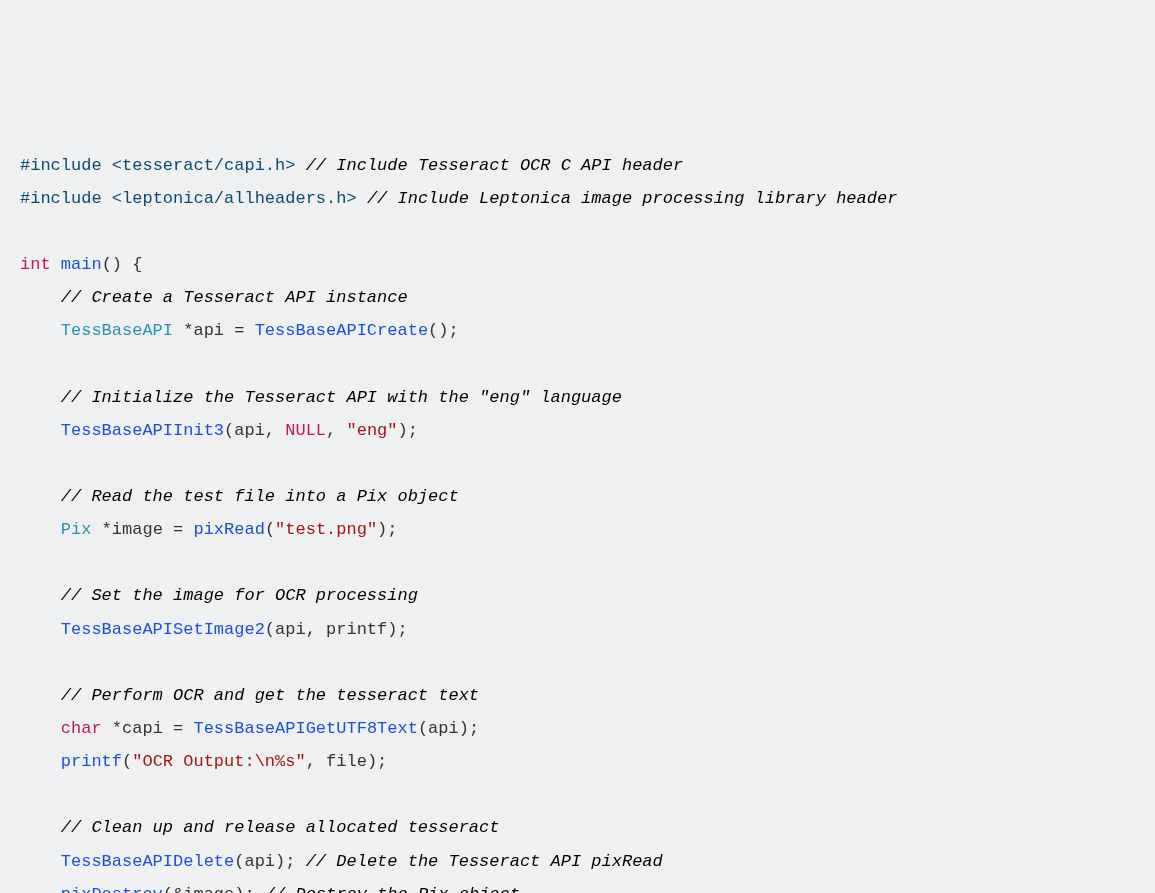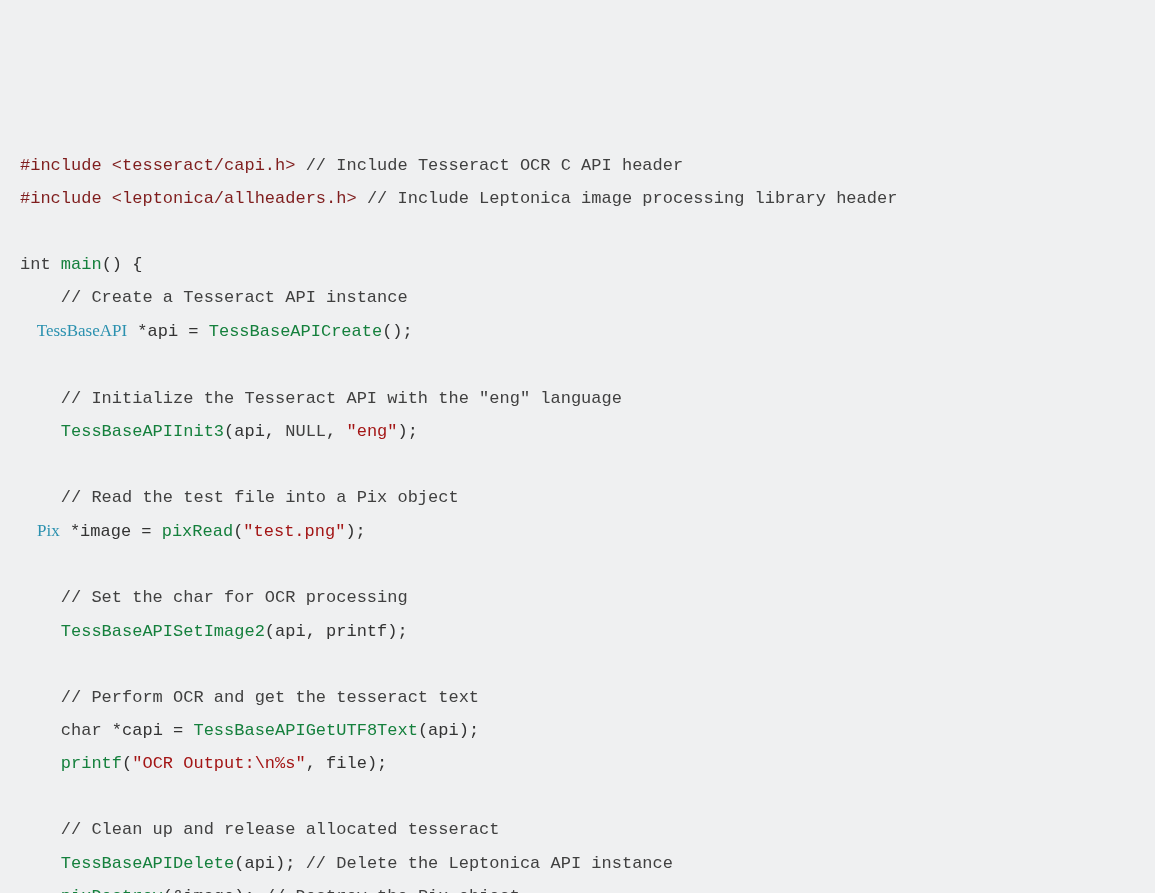--- a/index.html
+++ b/index.html
@@ -5,54 +5,54 @@
   body {
     margin: 0;
     padding: 16px 20px;
     background: #eff0f1;
     font-family: Consolas, "Courier New", monospace;
     font-size: 17px;
     line-height: 1.95;
     color: #333;
     white-space: pre;
   }
-  .pp   { color: #7f1d1d; }  
-  .kw   { color: #404040; }  
-  .ty   { color: #2b91af; font-family: Liberation Serif, serif; }  
-  .fn   { color: #15803d; }  
+  .pp   { color: #0c4a6e; }  
+  .kw   { color: #be185d; }  
+  .ty   { color: #2b91af; }  
+  .fn   { color: #1d4ed8; }  
   .str  { color: #a31515; }  
-  .com  { color: #404040; }  
+  .com  { color: #000000; font-style: italic; }  
   .pn   { color: #333; }
 </style>
 </head>
 <body>
 
 
 
 <div><span class="pp">#include</span><span class="pp"> &lt;tesseract/capi.h&gt; </span><span class="com">// Include Tesseract OCR C API header</span>
 <span class="pp">#include</span><span class="pp"> &lt;leptonica/allheaders.h&gt; </span><span class="com">// Include Leptonica image processing library header</span>
 
 <span class="kw">int</span><span class="fn"> main</span><span class="pn">() {</span>
 <span class="com">    // Create a Tesseract API instance</span>
 <span class="ty">    TessBaseAPI</span><span class="pn"> *api = </span><span class="fn">TessBaseAPICreate</span><span class="pn">();</span>
 
 <span class="com">    // Initialize the Tesseract API with the "eng" language</span>
 <span class="fn">    TessBaseAPIInit3</span><span class="pn">(api, </span><span class="kw">NULL</span><span class="pn">, </span><span class="str">"eng"</span><span class="pn">);</span>
 
 <span class="com">    // Read the test file into a Pix object</span>
 <span class="ty">    Pix</span><span class="pn"> *image = </span><span class="fn">pixRead</span><span class="pn">(</span><span class="str">"test.png"</span><span class="pn">);</span>
 
-<span class="com">    // Set the char for OCR processing</span>
+<span class="com">    // Set the image for OCR processing</span>
 <span class="fn">    TessBaseAPISetImage2</span><span class="pn">(api, printf);</span>
 
 <span class="com">    // Perform OCR and get the tesseract text</span>
 <span class="kw">    char</span><span class="pn"> *capi = </span><span class="fn">TessBaseAPIGetUTF8Text</span><span class="pn">(api);</span>
 <span class="fn">    printf</span><span class="pn">(</span><span class="str">"OCR Output:\n%s"</span><span class="pn">, file);</span>
 
 <span class="com">    // Clean up and release allocated tesseract</span>
-<span class="fn">    TessBaseAPIDelete</span><span class="pn">(api); </span><span class="com">// Delete the Leptonica API instance</span>
+<span class="fn">    TessBaseAPIDelete</span><span class="pn">(api); </span><span class="com">// Delete the Tesseract API pixRead</span>
 <span class="fn">    pixDestroy</span><span class="pn">(&amp;image); </span><span class="com">// Destroy the Pix object</span>
 
 
 </div>
 
 
 
 
 </body></html>

